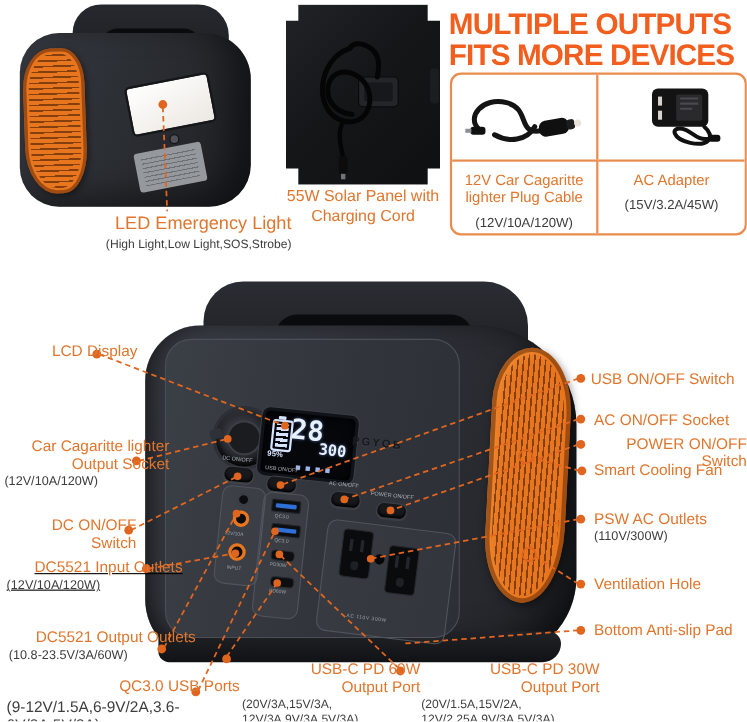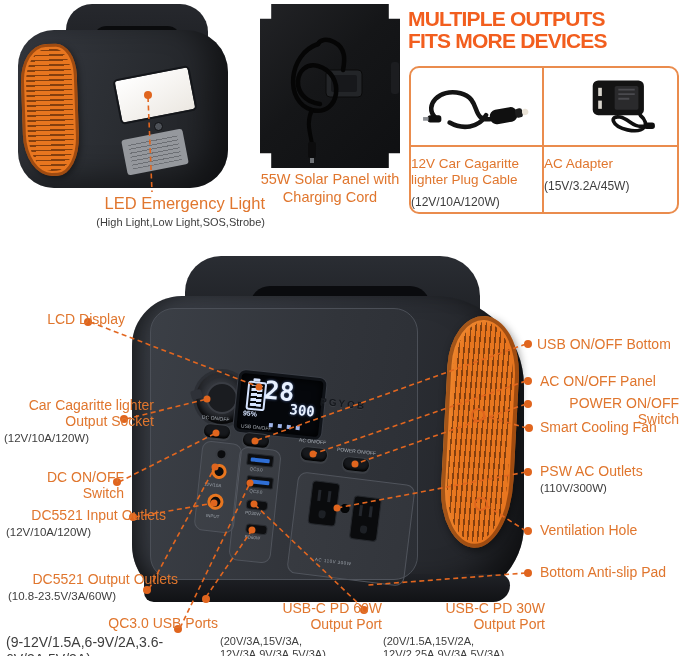--- a/index.html
+++ b/index.html
@@ -16,27 +16,27 @@
   #stage{position:relative;width:679px;height:656px;background:#ffffff;overflow:hidden;}
   .pre{white-space:pre-line;}
 
   
   .callout{position:absolute;z-index:7;}
   .co-label{color:var(--labelOrange);font-size:14px;line-height:1.15;white-space:pre-line;text-align:right;}
   .co-sub{color:var(--subGray);font-size:11.5px;line-height:1.18;margin-top:3px;white-space:pre-line;}
 
   
   #title{position:absolute;left:408px;top:8px;width:268px;color:var(--titleOrange);
-         font-size:21px;font-weight:bold;line-height:1.05;letter-spacing:-0.8px;z-index:7;}
+         font-size:27px;font-weight:bold;line-height:1.05;letter-spacing:-0.8px;z-index:7;}
   #acc-table{position:absolute;left:409px;top:66px;width:266px;height:144px;
          border:2px solid var(--tableBorder);border-radius:10px;display:grid;
          grid-template-columns:1fr 1fr;grid-template-rows:77px 1fr;overflow:hidden;z-index:7;background:#fff;}
   .acc-img{display:flex;align-items:center;justify-content:center;}
   .acc-img.c1{border-right:2px solid var(--tableBorder);}
-  .acc-txt{border-top:2px solid var(--tableBorder);text-align:left;padding-top:9px;}
+  .acc-txt{border-top:2px solid var(--tableBorder);text-align:center;padding-top:9px;}
   .acc-txt.c1{border-right:2px solid var(--tableBorder);}
   .acc-name{color:var(--labelOrange);font-size:13.5px;line-height:1.2;white-space:pre-line;}
   .acc-spec{color:var(--subGray);font-size:12px;margin-top:7px;}
 
   
   #tl-unit{position:absolute;left:8px;top:4px;width:230px;height:192px;z-index:1;}
   .tl-handle{position:absolute;left:58px;top:0;width:142px;height:60px;background:linear-gradient(#26282d,#1d1f23);
              border-radius:26px 28px 14px 14px;}
   .tl-hole{position:absolute;left:26px;top:22px;width:90px;height:32px;background:#0a0b0d;border-radius:15px;}
   .tl-body{position:absolute;left:10px;top:26px;width:210px;height:158px;
@@ -338,38 +338,38 @@
   </div>
   <div class="callout" style="left:4px;top:397px;width:150px;">
     <div class="co-label">Car Cagaritte lighter
 Output Socket</div>
     <div class="co-sub">(12V/10A/120W)</div>
   </div>
   <div class="callout" style="left:4px;top:469px;width:120px;">
     <div class="co-label">DC ON/OFF
 Switch</div>
   </div>
-  <div class="callout" style="left:6px;top:507px;width:160px;">
+  <div class="callout" style="left:6px;top:507px;width:160px;text-decoration:underline;">
     <div class="co-label">DC5521 Input Outlets</div>
     <div class="co-sub">(12V/10A/120W)</div>
   </div>
   <div class="callout" style="left:8px;top:571px;width:170px;">
     <div class="co-label">DC5521 Output Outlets</div>
     <div class="co-sub">(10.8-23.5V/3A/60W)</div>
   </div>
   <div class="callout" style="left:8px;top:615px;width:210px;">
     <div class="co-label">QC3.0 USB Ports</div>
     <div class="co-sub" style="font-size:14px;margin-left:-2px;">(9-12V/1.5A,6-9V/2A,3.6-6V/3A,5V/3A)</div>
   </div>
 
   <div class="callout" style="left:537px;top:336px;">
-    <div class="co-label">USB ON/OFF Bottom</div>
+    <div class="co-label">USB ON/OFF Switch</div>
   </div>
   <div class="callout" style="left:540px;top:373px;">
-    <div class="co-label">AC ON/OFF Panel</div>
+    <div class="co-label">AC ON/OFF Socket</div>
   </div>
   <div class="callout" style="left:537px;top:395px;">
     <div class="co-label">POWER ON/OFF Switch</div>
   </div>
   <div class="callout" style="left:540px;top:419px;">
     <div class="co-label">Smart Cooling Fan</div>
   </div>
   <div class="callout" style="left:540px;top:463px;">
     <div class="co-label">PSW AC Outlets</div>
     <div class="co-sub">(110V/300W)</div>

